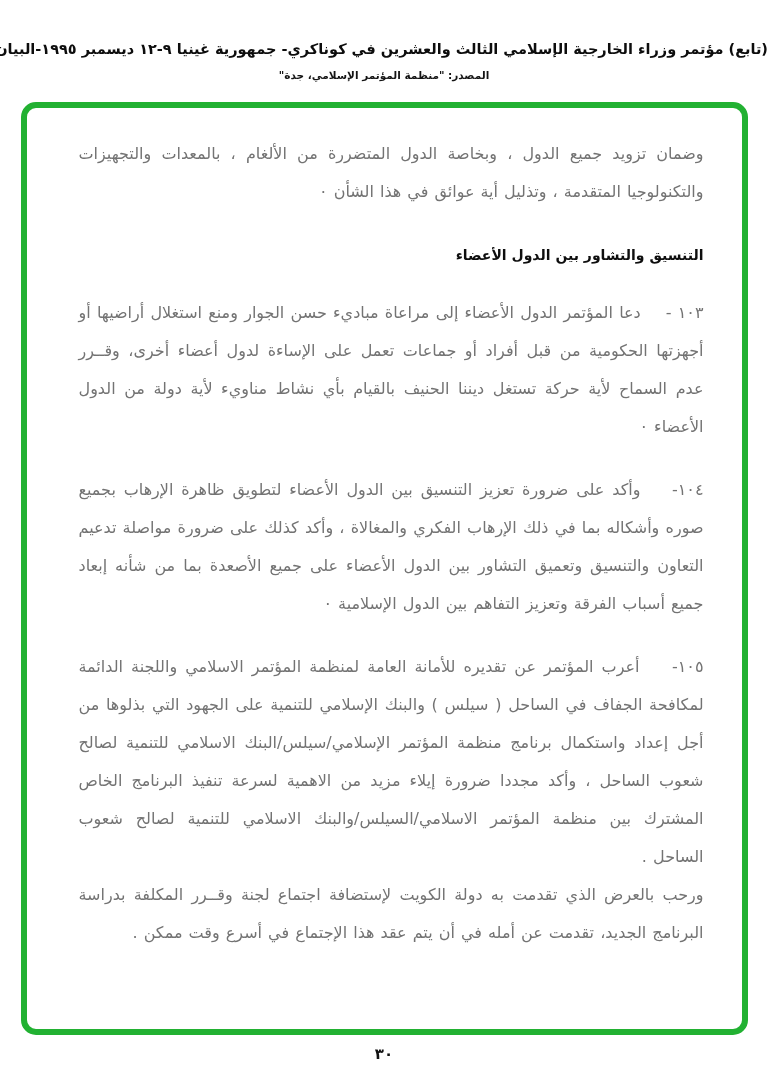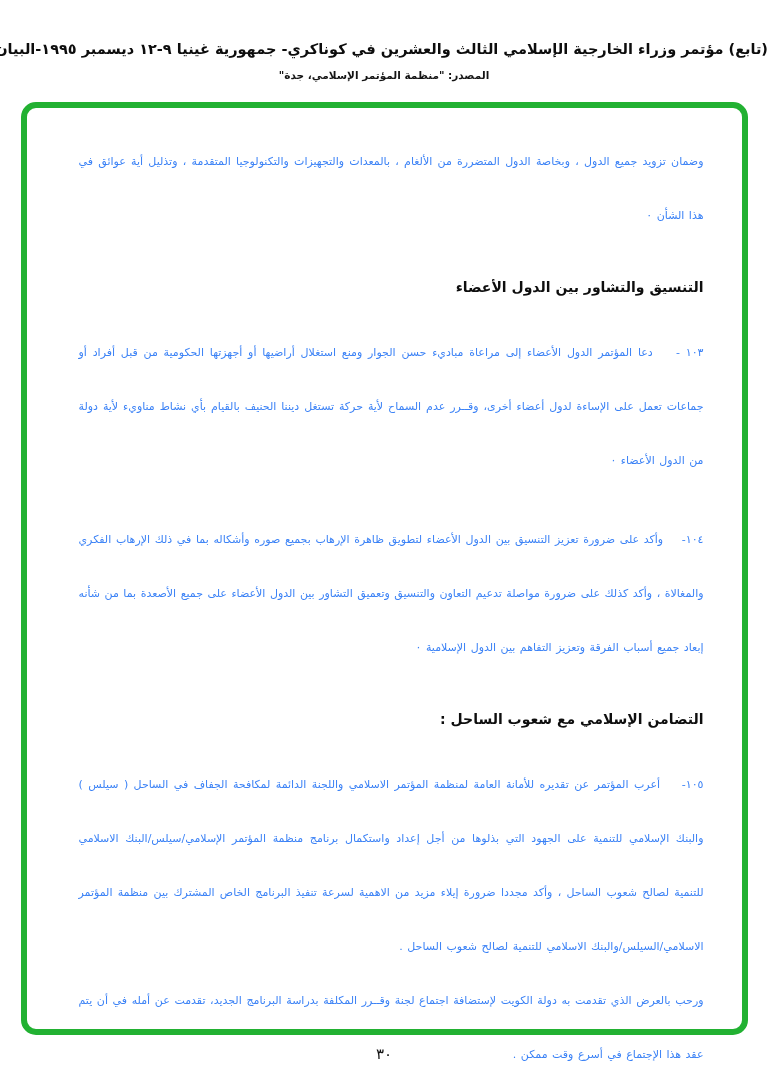--- a/index.html
+++ b/index.html
@@ -15,65 +15,64 @@
     width:727px;height:933px;
     box-sizing:border-box;
     border:6px solid #22b132;
     border-radius:15px;
     padding:27px 38px 0 52px;
     direction:rtl;
     background:#ffffff;
   }
 
   .paragraph{
-    font-size:11px;
-    line-height:54px;
+    font-size:16px;
+    line-height:38px;
     text-align:justify;
     margin:25px 0 0 0;
     word-spacing:1px;
-    color:#3b82f6;
+    color:#737373;
   }
   .paragraph.first{margin-top:0;}
   .paragraph.no-gap{margin-top:0;}
   .heading{
     font-weight:bold;
     font-size:14px;
     line-height:28px;
     text-align:right;
     margin:30px 0 0 0;
     color:#0e0e0e;
   }
   .bold{font-weight:normal;}
 
   .page-number{
     text-align:center;
     margin-top:10px;
     font-size:15px;
-    font-weight:normal;
+    font-weight:bold;
     direction:rtl;
     color:#111;
   }
 </style>
 </head>
 <body>
 
 <div class="page">
 
   <div class="header">
     <div class="doc-title">(تابع) مؤتمر وزراء الخارجية الإسلامي الثالث والعشرين في كوناكري- جمهورية غينيا ٩-١٢ ديسمبر ١٩٩٥-البيان الختامي</div>
     <div class="doc-source">المصدر: "منظمة المؤتمر الإسلامي، جدة"</div>
   </div>
 
   <div class="content-box">
     <div>
         <div class="paragraph first"><span class="">وضمان تزويد جميع الدول ، وبخاصة الدول المتضررة من الألغام ، بالمعدات والتجهيزات والتكنولوجيا المتقدمة ، وتذليل أية عوائق في هذا الشأن ٠</span></div>
         <div class="heading">التنسيق والتشاور بين الدول الأعضاء</div>
         <div class="paragraph"><span class="">١٠٣ -&nbsp;&nbsp;&nbsp;&nbsp;</span><span class="bold">دعا</span><span class=""> المؤتمر الدول الأعضاء إلى مراعاة مباديء حسن الجوار ومنع استغلال أراضيها أو أجهزتها الحكومية من قبل أفراد أو جماعات تعمل على الإساءة لدول أعضاء أخرى، </span><span class="bold">وقــرر</span><span class=""> عدم السماح لأية حركة تستغل ديننا الحنيف بالقيام بأي نشاط مناويء لأية دولة من الدول الأعضاء ٠</span></div>
         <div class="paragraph"><span class="">١٠٤-&nbsp;&nbsp;&nbsp;&nbsp;</span><span class="bold">وأكد</span><span class=""> على ضرورة تعزيز التنسيق بين الدول الأعضاء لتطويق ظاهرة الإرهاب بجميع صوره وأشكاله بما في ذلك الإرهاب الفكري والمغالاة ، </span><span class="bold">وأكد</span><span class=""> كذلك على ضرورة مواصلة تدعيم التعاون والتنسيق وتعميق التشاور بين الدول الأعضاء على جميع الأصعدة بما من شأنه إبعاد جميع أسباب الفرقة وتعزيز التفاهم بين الدول الإسلامية ٠</span></div>
-        <div class="heading">التضامن الإسلامي مع شعوب الساحل :</div>
         <div class="paragraph"><span class="">١٠٥-&nbsp;&nbsp;&nbsp;&nbsp;</span><span class="bold">أعرب</span><span class=""> المؤتمر عن تقديره للأمانة العامة لمنظمة المؤتمر الاسلامي واللجنة الدائمة لمكافحة الجفاف في الساحل ( سيلس ) والبنك الإسلامي للتنمية على الجهود التي بذلوها من أجل إعداد واستكمال برنامج منظمة المؤتمر الإسلامي/سيلس/البنك الاسلامي للتنمية لصالح شعوب الساحل ، </span><span class="bold">وأكد مجددا</span><span class=""> ضرورة إيلاء مزيد من الاهمية لسرعة تنفيذ البرنامج الخاص المشترك بين منظمة المؤتمر الاسلامي/السيلس/والبنك الاسلامي للتنمية لصالح شعوب الساحل .</span></div>
         <div class="paragraph no-gap"><span class="bold">ورحب</span><span class=""> بالعرض الذي تقدمت به دولة الكويت لإستضافة اجتماع لجنة وقــرر المكلفة بدراسة البرنامج الجديد، </span><span class="bold">تقدمت</span><span class=""> عن أمله في أن يتم عقد هذا الإجتماع في أسرع وقت ممكن .</span></div>
       </div>
   </div>
 
   <div class="page-number">٣٠</div>
 
 </div>
 
 </body></html>

